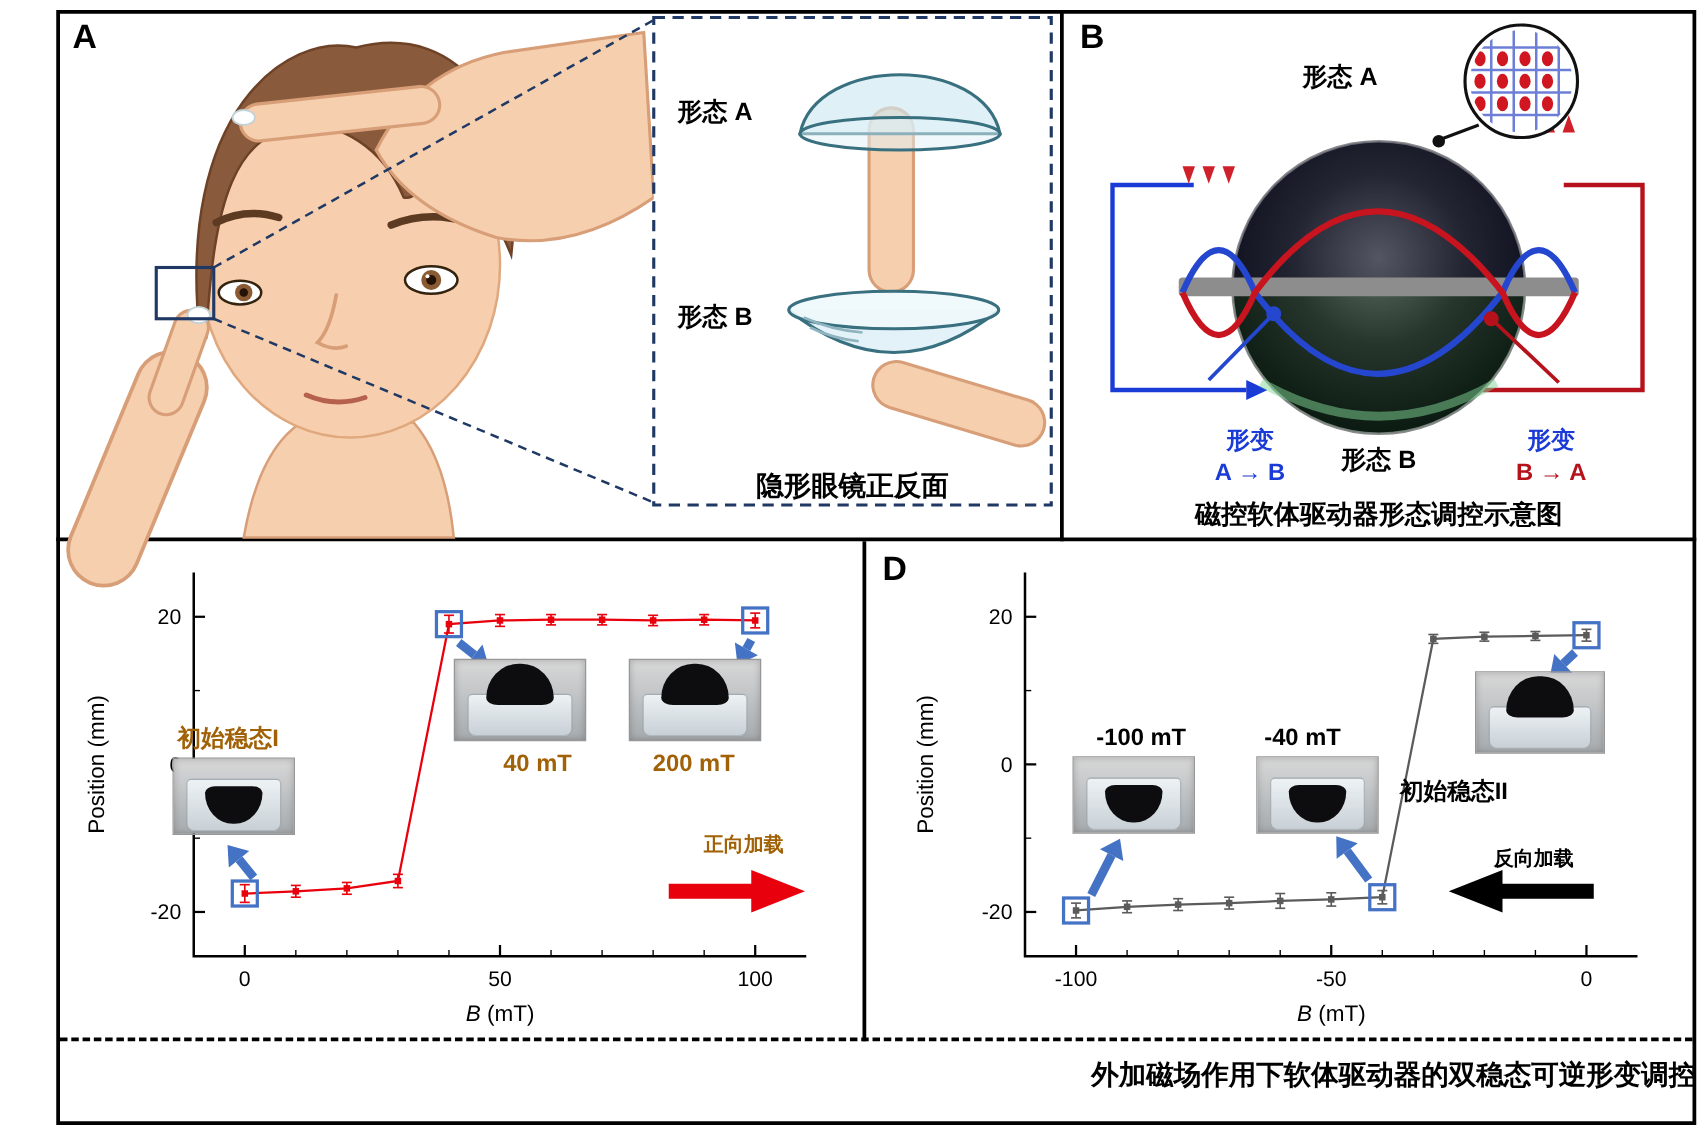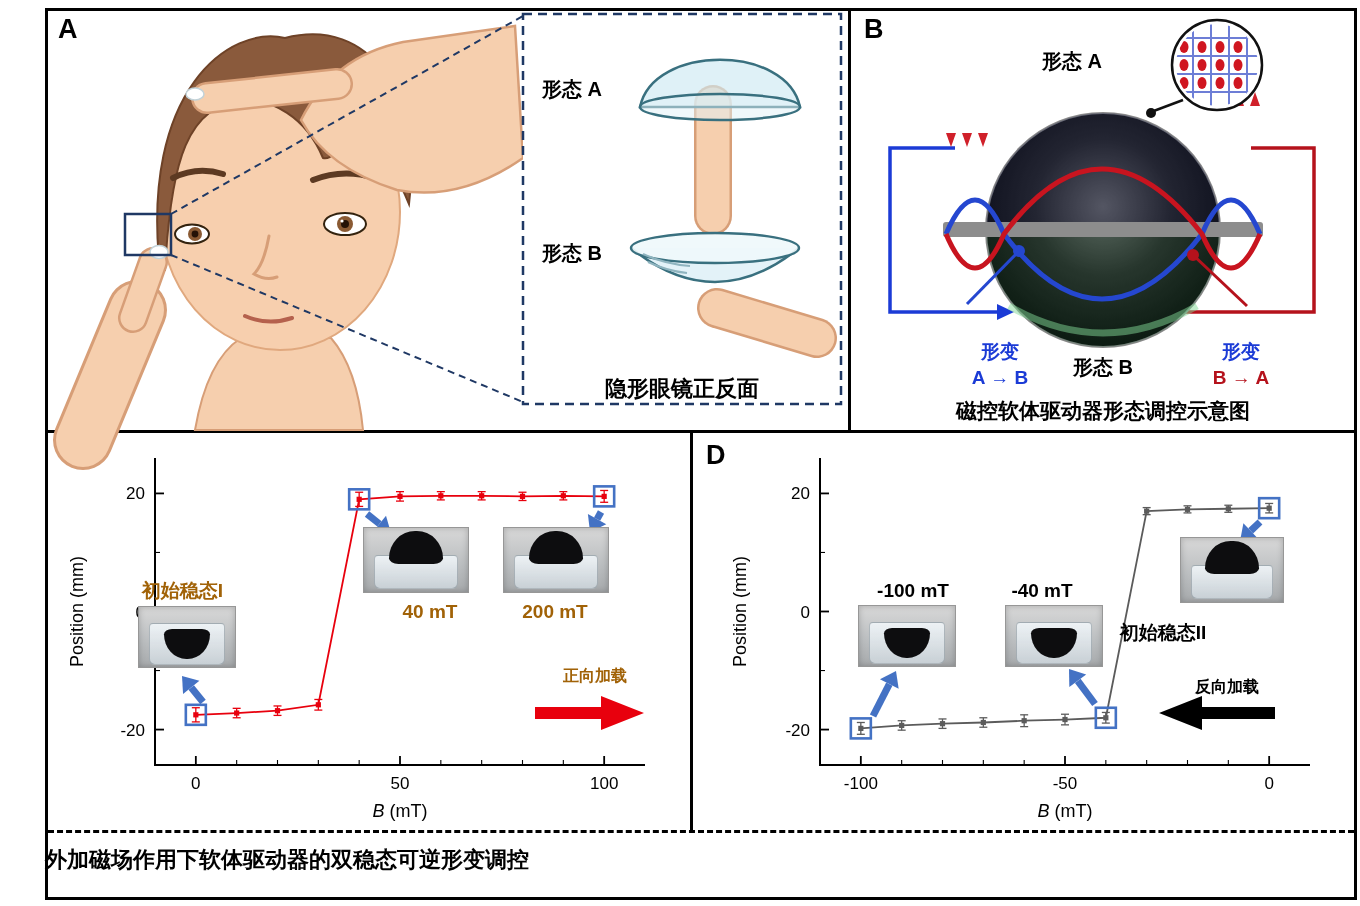--- a/index.html
+++ b/index.html
@@ -29,21 +29,21 @@
   
   .photo{position:absolute;background:linear-gradient(180deg,#d8d8d8 0%,#bcbfc1 55%,#a7aaac 100%);
          border:1px solid #979797;overflow:hidden;box-shadow:inset 0 0 6px rgba(0,0,0,.22);}
   .photo .cyl{position:absolute;left:10%;right:10%;bottom:4%;background:linear-gradient(180deg,rgba(240,245,248,.92),rgba(204,212,218,.9));
          border:1px solid rgba(128,138,146,.55);border-radius:4px 4px 6px 6px;}
   .photo.dome .cyl{top:42%;}
   .photo.bowl .cyl{top:26%;}
   .photo .blob{position:absolute;background:#0d0d0f;}
   .photo.dome .blob{left:24%;right:24%;top:5%;height:52%;border-radius:50% 50% 18% 18% / 85% 85% 18% 18%;}
   .photo.bowl .blob{left:26%;right:26%;bottom:14%;height:50%;border-radius:18% 18% 50% 50% / 18% 18% 85% 85%;}
-  .caption-bottom{position:absolute;left:45px;top:845px;width:1312px;text-align:left;
+  .caption-bottom{position:absolute;left:45px;top:845px;width:1312px;text-align:right;
                   font-size:22px;font-weight:bold;color:#000;}
 </style>
 </head>
 <body>
 
 <div id="canvas">
 
   <div class="frame"></div>
   <div class="divider" style="left:848px;top:8px;width:3px;height:425px;"></div>
   <div class="divider" style="left:45px;top:430px;width:1312px;height:3px;"></div>

